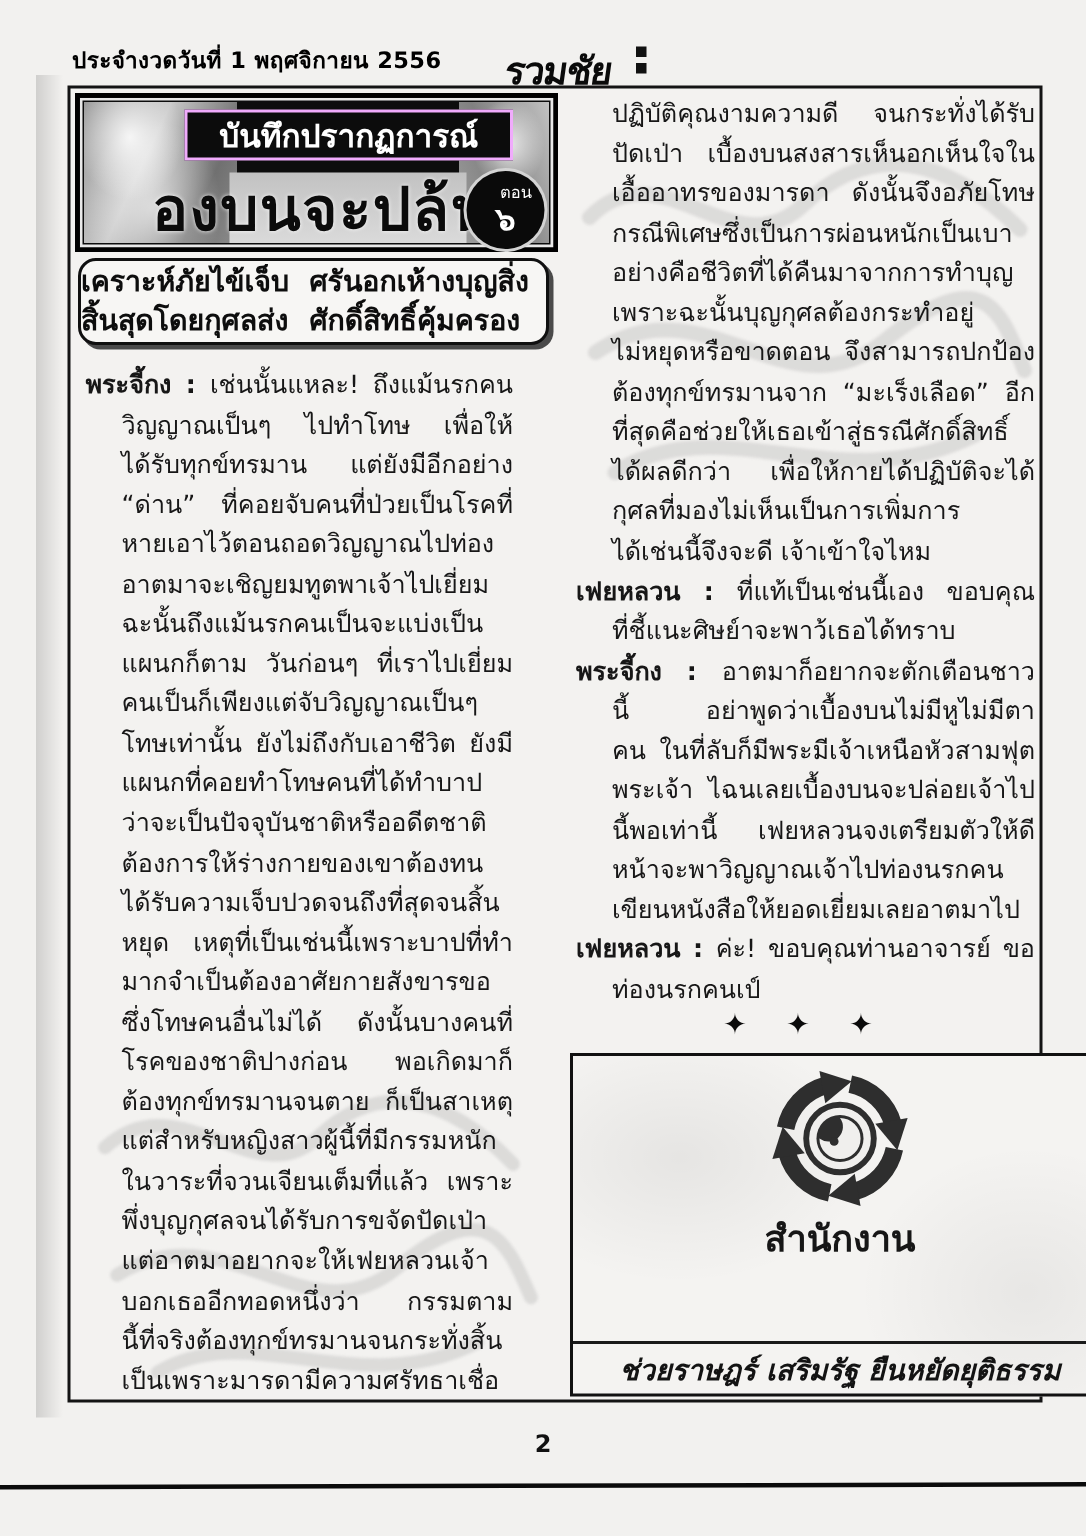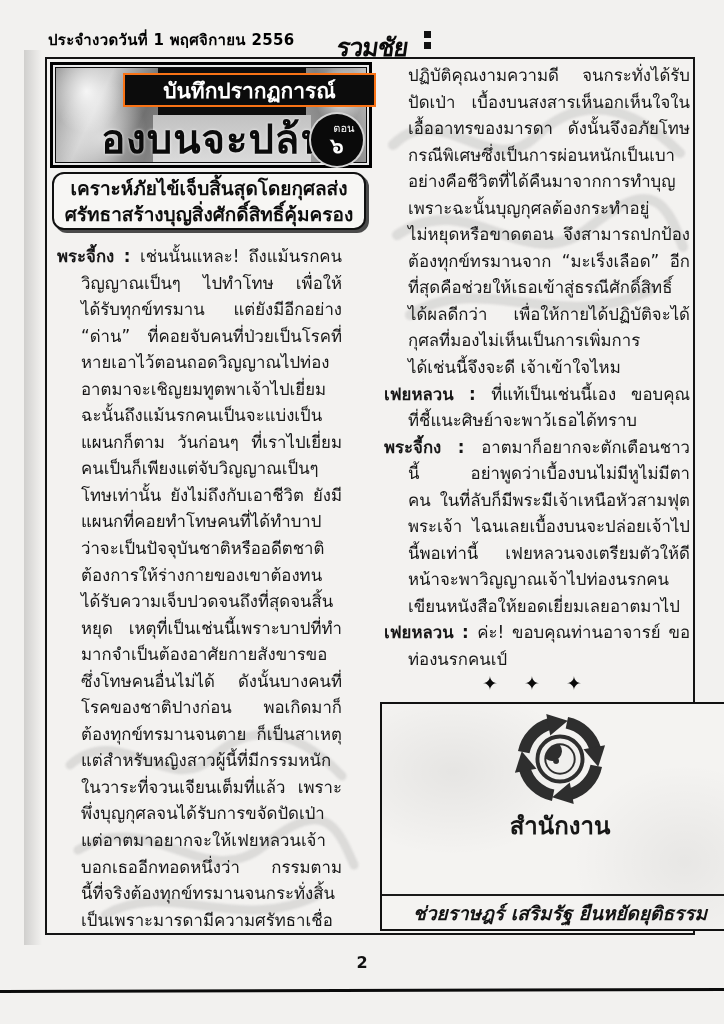--- a/index.html
+++ b/index.html
@@ -21,35 +21,35 @@
          border:3px solid #000;box-shadow:inset 0 0 0 2px #e9e9e9;box-sizing:border-box;z-index:5;}
   .tb-photo-left{position:absolute;left:3px;top:3px;bottom:3px;width:102px;z-index:1;
      background:radial-gradient(60px 70px at 30% 25%,rgba(255,255,255,.85),rgba(255,255,255,0) 60%),
                 radial-gradient(70px 90px at 45% 75%,rgba(255,255,255,.6),rgba(255,255,255,0) 65%),
                 linear-gradient(115deg,#9a9a9a,#c8c8c8 40%,#707070 75%,#8b8b8b);}
   .tb-photo-right{position:absolute;right:3px;top:3px;bottom:3px;width:60px;z-index:1;
      background:radial-gradient(40px 50px at 55% 30%,rgba(255,255,255,.8),rgba(255,255,255,0) 60%),
                 linear-gradient(250deg,#c2c2c2,#808080 55%,#a0a0a0);}
   .tb-strip{position:absolute;left:100px;right:58px;top:50px;bottom:3px;z-index:1;
      background:linear-gradient(#c2c2c2,#dadada);}
-  .tb-kicker{position:absolute;left:70px;top:8px;width:253px;height:34px;z-index:2;
-     border:2px solid #f97316;background:#0c0c0c;color:#fff;display:flex;align-items:center;
+  .tb-kicker{position:absolute;left:70px;top:8px;width:219px;height:34px;z-index:2;
+     border:2px solid #f0abfc;background:#0c0c0c;color:#fff;display:flex;align-items:center;
      justify-content:center;font-size:21px;font-weight:700;box-sizing:border-box;}
   .tb-title{position:absolute;left:36px;right:28px;top:46px;height:56px;z-index:3;display:flex;
      align-items:center;justify-content:center;font-size:40px;font-weight:800;color:#0b0b0b;
      letter-spacing:1px;text-shadow:0 0 3px rgba(255,255,255,.9);}
   .tb-badge{position:absolute;right:6px;top:49px;width:52px;height:52px;border-radius:50%;z-index:4;
      background:#0a0a0a;color:#fff;display:flex;flex-direction:column;align-items:center;
      justify-content:center;box-shadow:0 0 0 2px #d4d4d4;}
   .tb-badge .w{font-size:11px;line-height:12px;margin-left:14px;}
   .tb-badge .n{font-size:21px;line-height:22px;font-weight:700;}
   
   .headline-box{position:absolute;left:52px;top:172px;width:314px;height:58px;border:2.5px solid #101010;
      border-radius:12px;background:#f7f6f4;box-shadow:3px 3px 0 #4a4a4a;z-index:4;
-     display:flex;flex-direction:column;align-items:center;justify-content:center;box-sizing:border-box;}
+     display:flex;flex-direction:row;align-items:center;justify-content:center;box-sizing:border-box;}
   .headline-box div{font-size:19px;font-weight:700;line-height:26px;color:#0d0d0d;}
   
   .col{position:absolute;z-index:2;}
   .col-left{left:57px;top:243px;width:285px;}
   .col-right{left:384px;top:62px;width:306px;}
   .line{font-size:16.8px;line-height:26.55px;height:26.55px;overflow:hidden;width:100%;
         box-sizing:border-box;text-align:justify;text-align-last:justify;color:#171717;}
   .line.ind{padding-left:24px;}
   .line.end{text-align-last:left;}
   .line b{font-weight:700;}
@@ -105,21 +105,21 @@
     <div class="tb-kicker">บันทึกปรากฏการณ์</div>
     <div class="tb-title">องบนจะปล้น</div>
     <div class="tb-badge">
       <span class="w">ตอน</span>
       <span class="n">๖</span>
     </div>
   </div>
 
   <div class="headline-box">
     <div>เคราะห์ภัยไข้เจ็บสิ้นสุดโดยกุศลส่ง</div>
-    <div>ศรัทธาสร้างบุญสิ่งศักดิ์สิทธิ์คุ้มครอง</div>
+    <div>ศรันอกเห้างบุญสิ่งศักดิ์สิทธิ์คุ้มครอง</div>
   </div>
 
   <div class="col col-left">
 
   <div class="line">
         <b>พระจี้กง : </b><span>เช่นนั้นแหละ! ถึงแม้นรกคนเป็นจะจับ</span>
       </div>
       <div class="line ind">
         <b></b><span>วิญญาณเป็นๆ ไปทำโทษ เพื่อให้ร่างกายเขา</span>
       </div>

